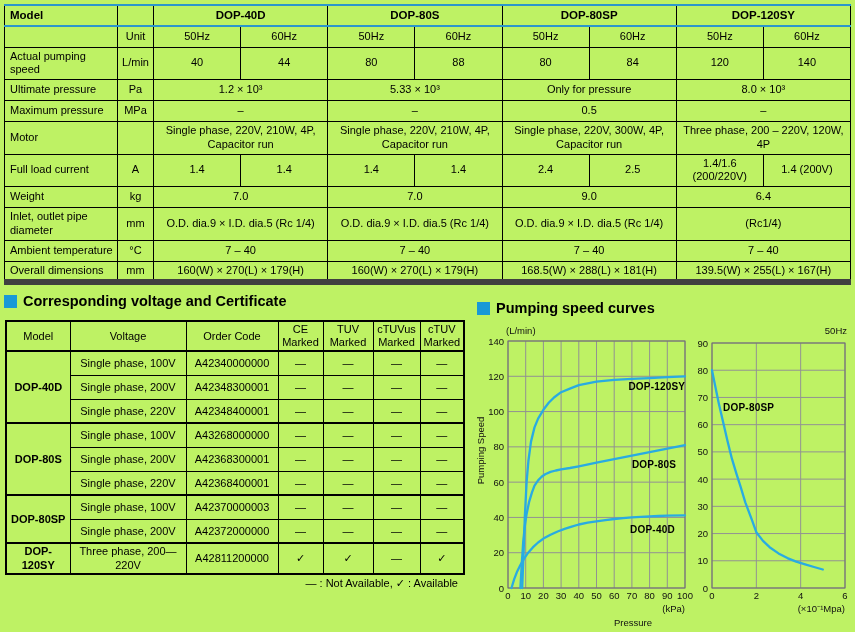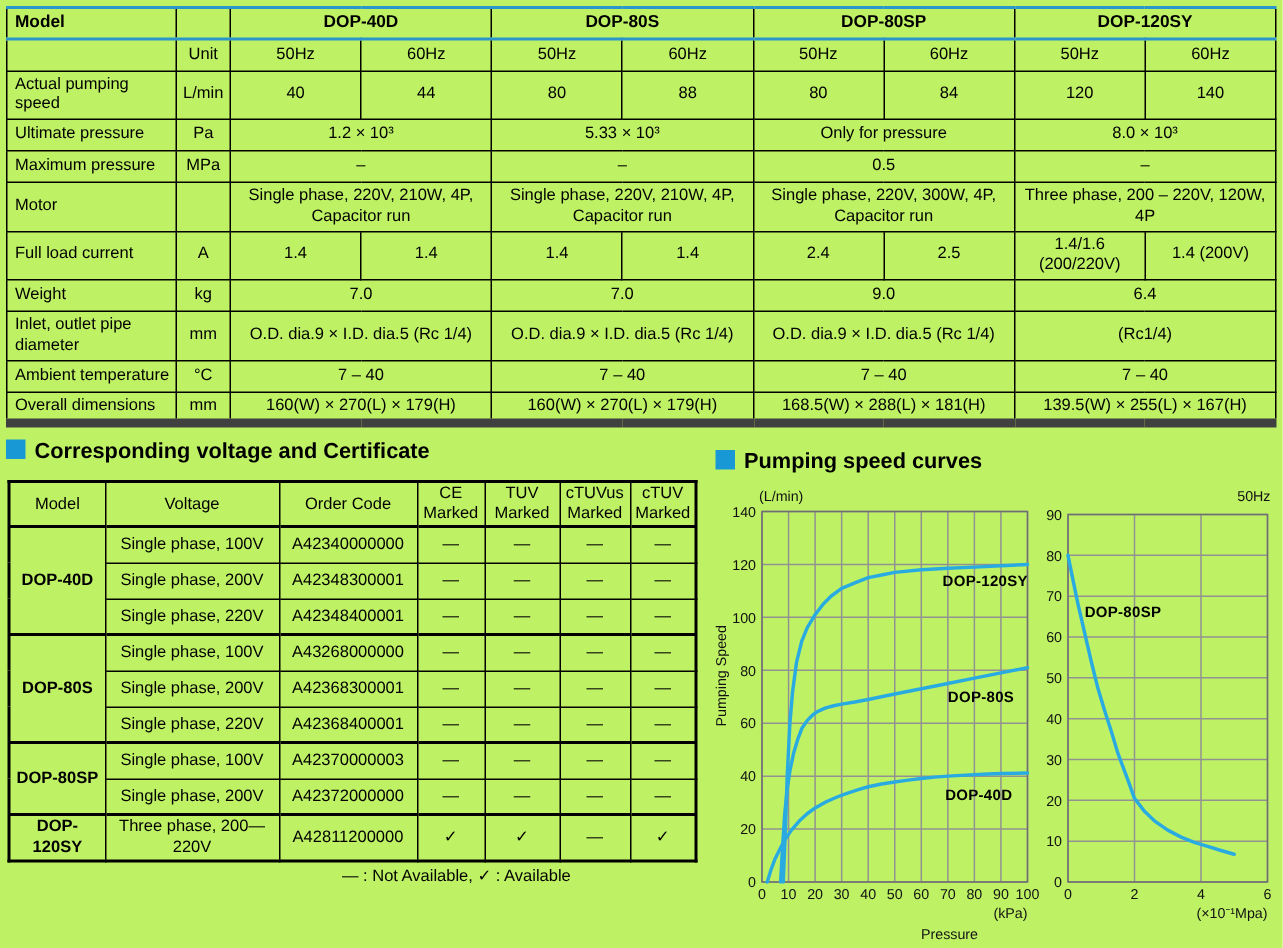--- a/index.html
+++ b/index.html
@@ -12,35 +12,35 @@
   
   #spec-table{position:absolute;left:4px;top:4px;width:847px;font-size:11px}
   #spec-table th,#spec-table td{border:1px solid #000;text-align:center;
     vertical-align:middle;padding:2px 3px;height:21px;line-height:1.25}
   #spec-table .lbl{text-align:left;padding-left:5px}
   #spec-table tr.model-row th{border-top:2px solid #2b96cc;border-bottom:2px solid #2b96cc;
     font-weight:bold;font-size:11.5px}
   #spec-table tr.last-row td{border-bottom:6px solid #404040}
 
   
-  .sec-title{position:absolute;display:flex;align-items:flex-start;gap:6px;
+  .sec-title{position:absolute;display:flex;align-items:center;gap:6px;
     font-weight:bold;font-size:14.5px;white-space:nowrap}
   .sq{width:13px;height:13px;background:#1899d6;display:inline-block;flex:0 0 auto}
   #cert-title{left:4px;top:293px}
   #chart-title{left:477px;top:300px}
 
   
   #cert-table{position:absolute;left:5px;top:320px;width:454px;font-size:11px;
     border:2px solid #000}
   #cert-table th,#cert-table td{border:1px solid #000;text-align:center;
     vertical-align:middle;padding:1px 3px;height:24px;line-height:1.2}
   #cert-table thead th{height:30px;font-weight:normal}
   #cert-table td.model{font-weight:bold}
   #cert-table tr.group-start th,#cert-table tr.group-start td{border-top:2px solid #000}
-  #footnote{position:absolute;left:228px;top:577px;width:230px;text-align:left;font-size:11px}
+  #footnote{position:absolute;left:228px;top:577px;width:230px;text-align:right;font-size:11px}
 
   
   #charts{position:absolute;left:470px;top:322px}
   .grid{stroke:#929292;stroke-width:1}
   .plot-border{fill:none;stroke:#6f6f6f;stroke-width:1}
   .curve{fill:none;stroke:#29abe2;stroke-width:2.3;stroke-linejoin:round;stroke-linecap:round}
   .tick{font-size:9.5px;fill:#111;font-family:"Liberation Sans",sans-serif}
   .series-label{font-size:10px;font-weight:bold;fill:#000;letter-spacing:.2px;
     font-family:"Liberation Sans",sans-serif}
 </style>

